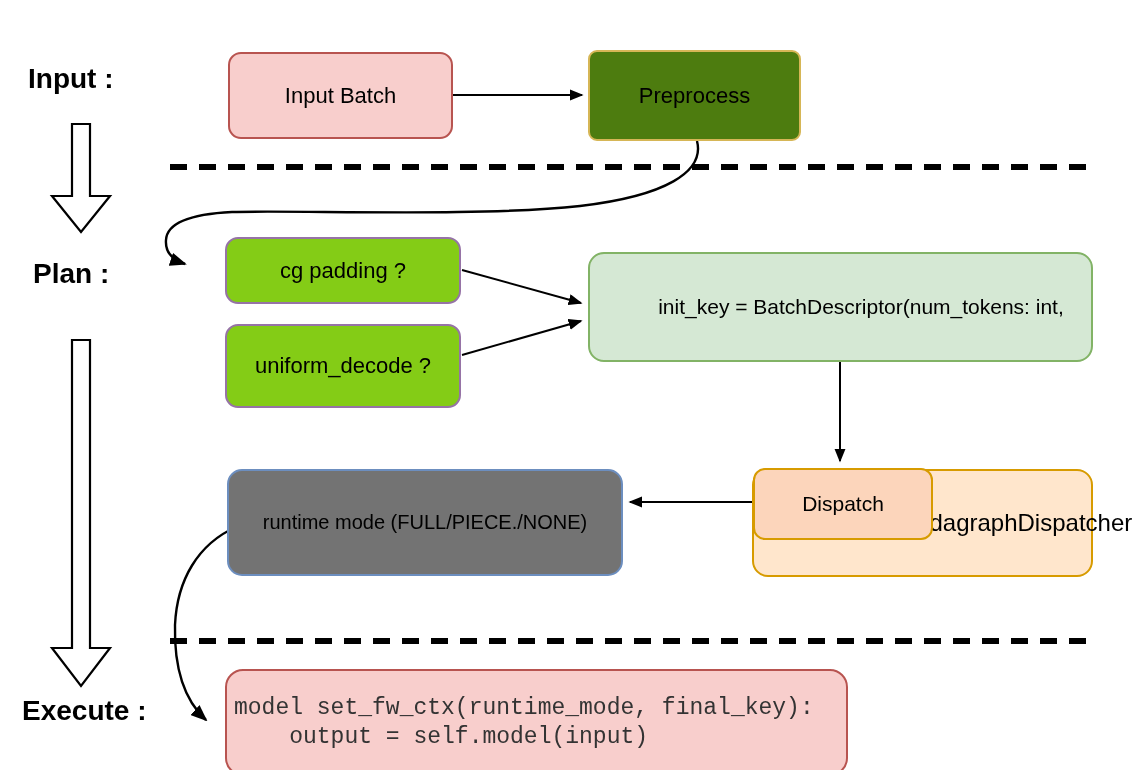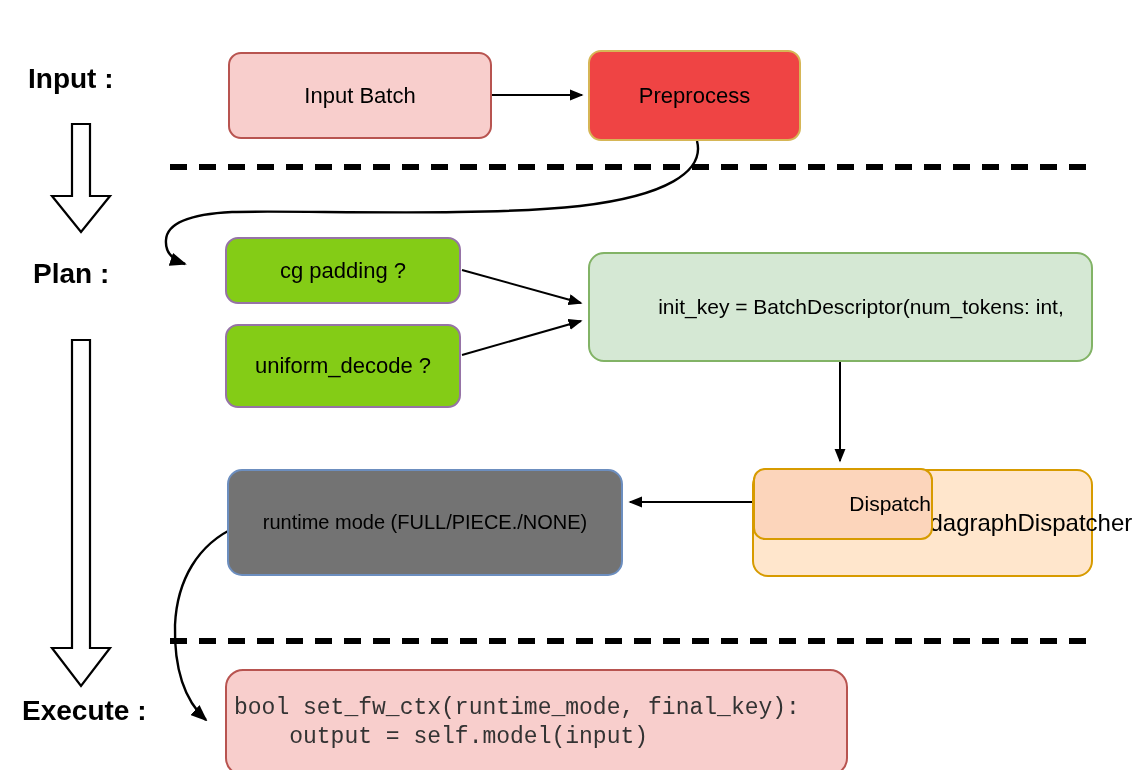--- a/index.html
+++ b/index.html
@@ -36,34 +36,34 @@
     align-items: center;
     justify-content: center;
     border: 2px solid #000;
     border-radius: 13px;
     box-sizing: border-box;
     text-align: center;
     color: #000000;
     line-height: 1.35;
   }
   .box-red    { background: #f8cecc; border-color: #b85450; }
-  .box-yellow { background: #ef4444; border-color: #d6b656; }
+  .box-yellow { background: #4d7c0f; border-color: #d6b656; border-radius: 9px; }
   .box-purple { background: #84cc16; border-color: #9673a6; }
   .box-green  { background: #d5e8d4; border-color: #82b366; border-radius: 16px; }
   .box-blue   { background: #737373; border-color: #6c8ebf; border-radius: 15px; }
   .box-orange-outer { background: #ffe6cc; border-color: #d79b00; border-radius: 16px; }
   .box-orange-inner { background: #fcd5bb; border-color: #d79b00; border-radius: 12px; }
 
-  #input-batch    { left: 228px; top: 28px;  width: 264px; height: 87px;  font-size: 22px; }
+  #input-batch    { left: 228px; top: 28px;  width: 225px; height: 87px;  font-size: 22px; }
   #preprocess     { left: 588px; top: 26px;  width: 213px; height: 91px;  font-size: 22px; }
   #cg-padding     { left: 225px; top: 213px; width: 236px; height: 67px;  font-size: 22px; }
   #uniform-decode { left: 225px; top: 300px; width: 236px; height: 84px;  font-size: 22px; }
   #init-key       { left: 588px; top: 228px; width: 505px; height: 110px; font-size: 21px; padding-left: 41px; }
   #cudagraph-dispatcher { left: 752px; top: 445px; width: 341px; height: 108px; font-size: 24px; }
-  #dispatch       { left: 753px; top: 444px; width: 180px; height: 72px;  font-size: 21px; align-items: flex-end; }
+  #dispatch       { left: 753px; top: 444px; width: 180px; height: 72px;  font-size: 21px; }
   #runtime-mode   { left: 227px; top: 445px; width: 396px; height: 107px; font-size: 20px; }
   #execute-code   {
     left: 225px; top: 645px; width: 623px; height: 107px;
     border-radius: 18px;
     align-items: flex-start;
     font-family: "Liberation Mono", "DejaVu Sans Mono", monospace;
     font-size: 23px;
     line-height: 29px;
     color: #333333;
     padding-left: 7px;
@@ -147,17 +147,17 @@
 
   <div class="box box-orange-inner" id="dispatch">
     <span>Dispatch</span>
   </div>
 
   <div class="box box-blue" id="runtime-mode">
     <div>runtime mode (FULL/PIECE./NONE)</div>
   </div>
 
   <div class="box box-red" id="execute-code">
-    <div class="code-line">bool set_fw_ctx(runtime_mode, final_key):</div>
+    <div class="code-line">model set_fw_ctx(runtime_mode, final_key):</div>
     <div class="code-line">    output = self.model(input)</div>
   </div>
 
 </div>
 
 </body></html>

